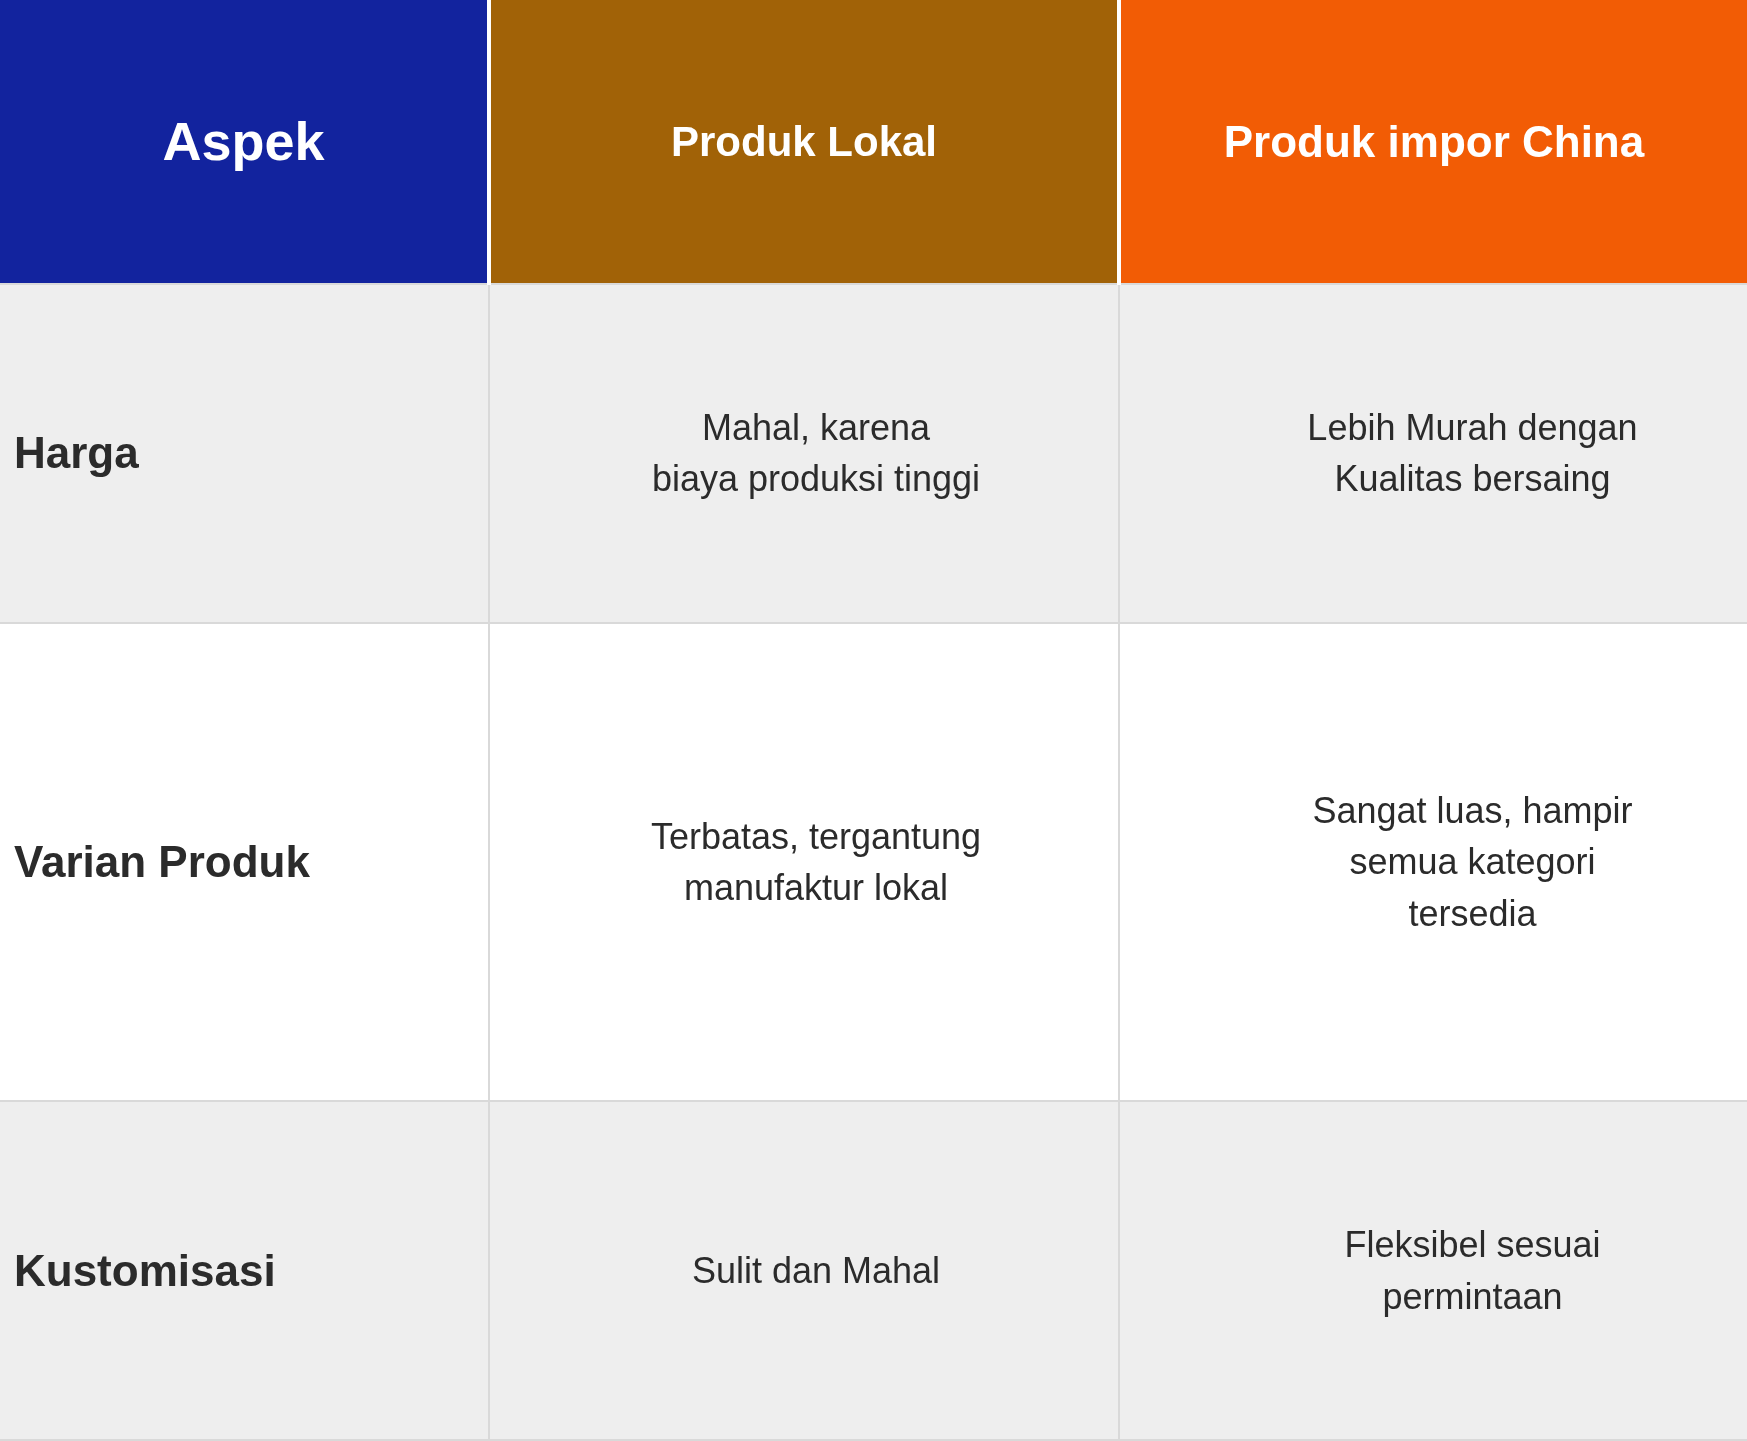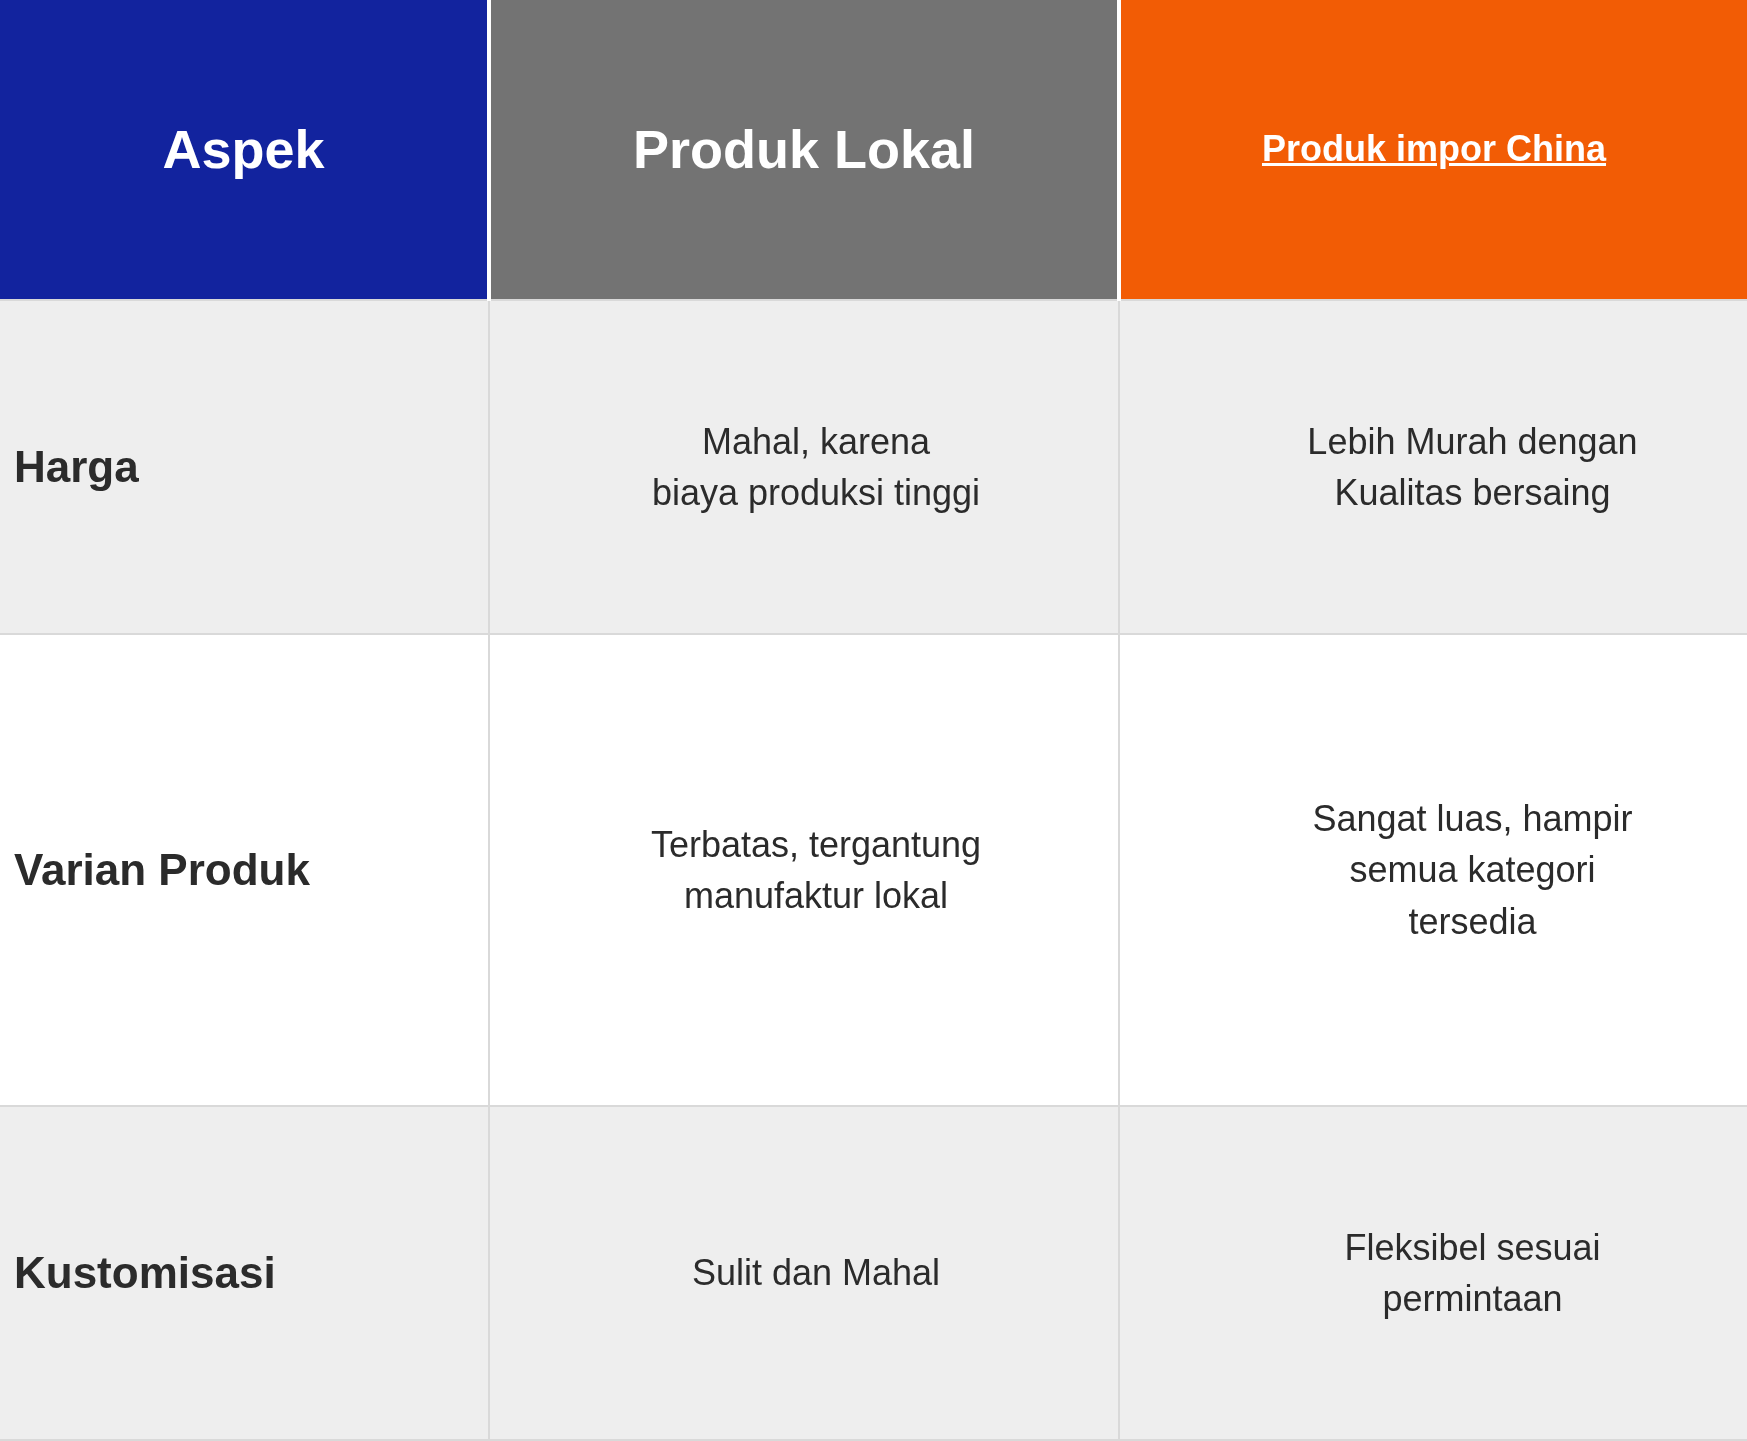--- a/index.html
+++ b/index.html
@@ -20,43 +20,42 @@
     border-collapse: collapse;
     table-layout: fixed;
   }
 
   .comparison-table col.col-aspect { width: 489px; }
   .comparison-table col.col-local  { width: 630px; }
   .comparison-table col.col-import { width: 628px; }
 
   
   thead th {
-    padding: 8px 18px;
+    padding: 0 18px;
     text-align: center;
     vertical-align: middle;
     color: #ffffff;
     font-weight: bold;
     line-height: 1.12;
     border: none;
     height: 283px;
   }
   th.head-aspect {
     background: #12239E;
     font-size: 54px;
     border-right: 4px solid #ffffff;
   }
   th.head-local {
-    background: #737373;
-    font-size: 54px;
+    background: #a16207;
+    font-size: 42px;
     border-right: 4px solid #ffffff;
   }
   th.head-import {
     background: #F25C05;
-    font-size: 36px;
-    text-decoration: underline;
+    font-size: 44px;
   }
 
   
   tbody td {
     vertical-align: middle;
     color: #2b2b2b;
     border: 2px solid #d9d9d9;
   }
   tbody tr.row-shaded td { background: #eeeeee; }
   tbody tr.row-plain  td { background: #ffffff; }

